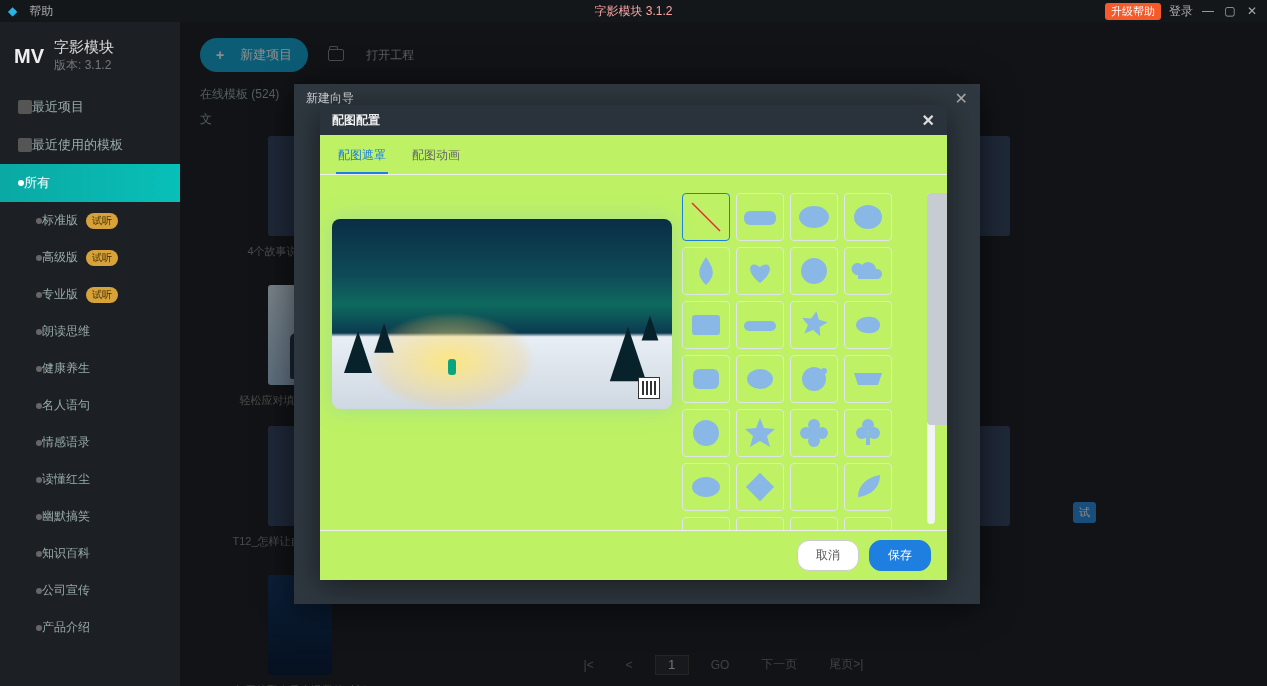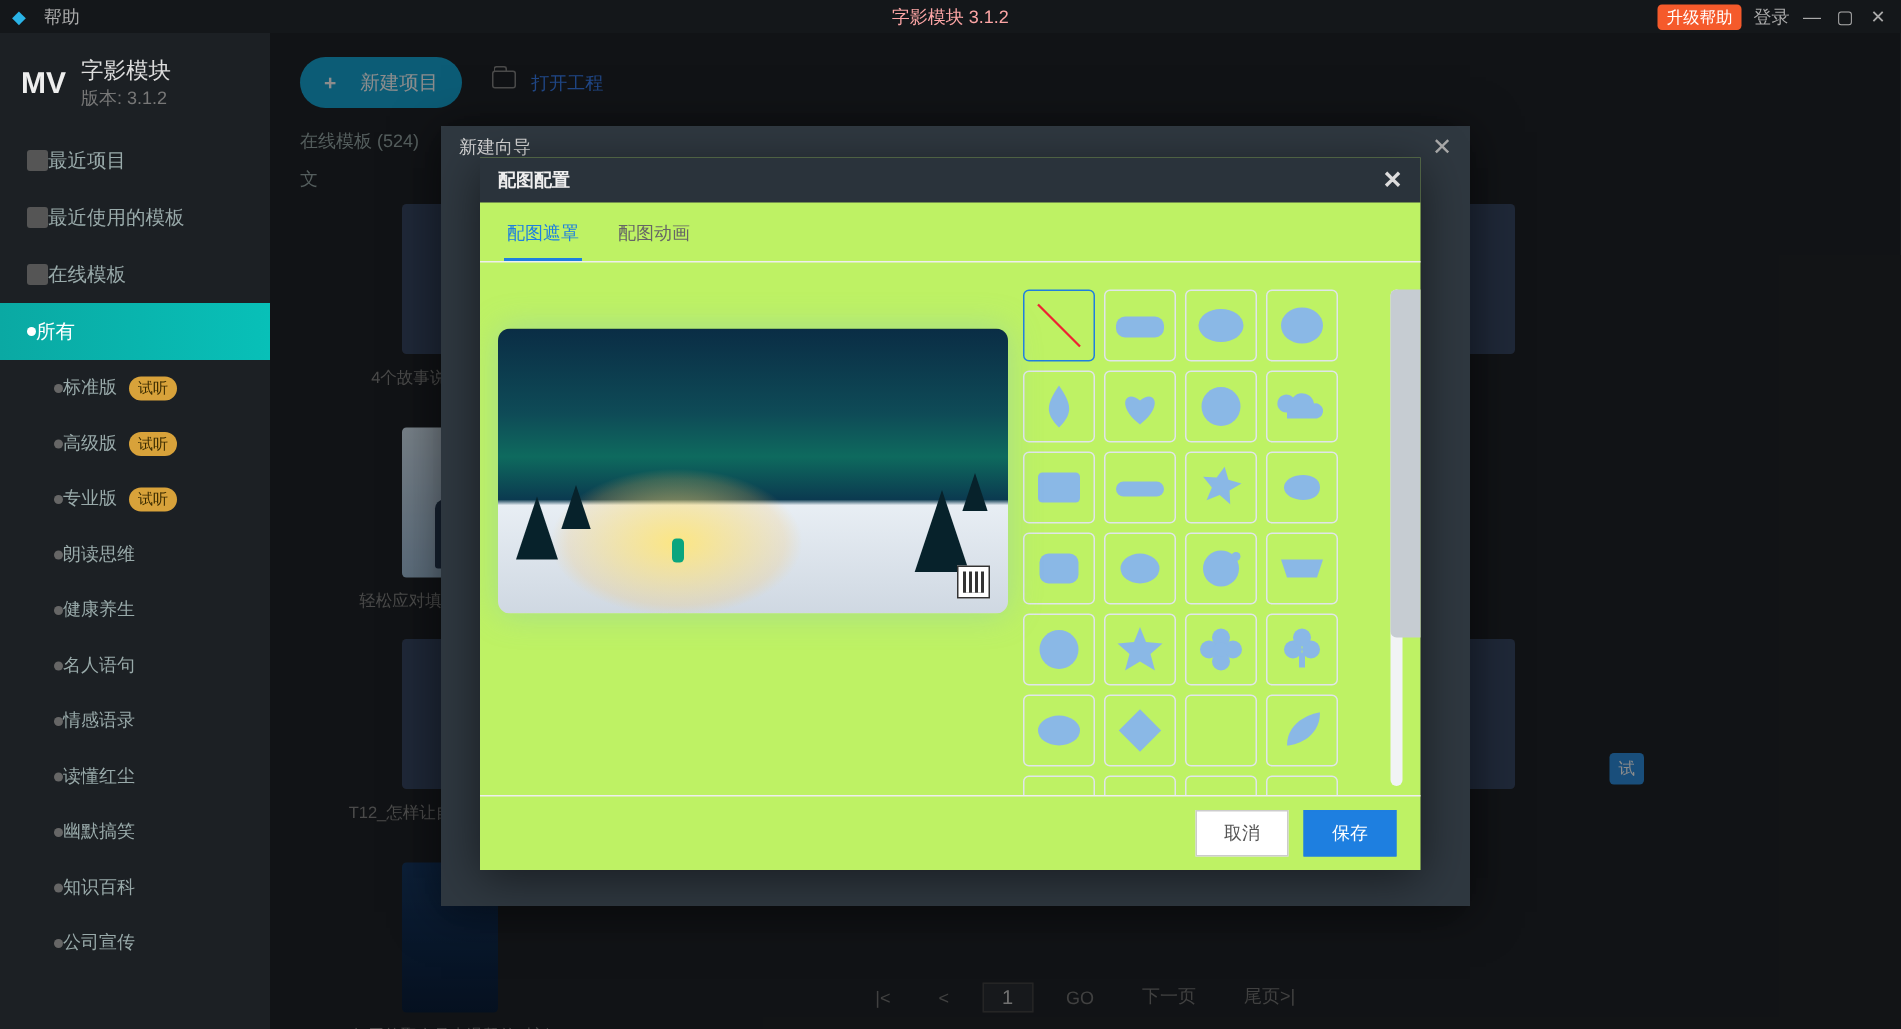--- a/index.html
+++ b/index.html
@@ -42,21 +42,21 @@
   .side-item .dot { width:6px; height:6px; border-radius:50%; background:#666; display:inline-block }
   .side-item.active .dot { background:#fff }
   .side-sub { padding-left:36px; font-size:12px; color:#9aa }
   .tag { background:#d8a23a; color:#3a2b00; font-size:10px; padding:1px 6px; border-radius:8px; margin-left:8px }
   .side-ico { width:14px;height:14px; background:#555; border-radius:2px; display:inline-block }
 
   
   .content { flex:1; background:#202428; position:relative; padding:16px 20px; overflow:hidden }
   .topbar { display:flex; align-items:center; gap:20px; margin-bottom:14px }
   .btn-primary { background:#17a8d8; color:#fff; padding:8px 16px; border-radius:18px; display:flex; align-items:center; gap:16px; font-size:13px }
-  .btn-plain { color:#3b82f6; display:flex; gap:10px }
+  .btn-plain { color:#a3a3a3; display:flex; align-items:center; gap:22px }
   .folder-ico { width:16px; height:12px; border:1.5px solid #888; border-radius:2px; position:relative; }
   .folder-ico::before{content:"";position:absolute;top:-4px;left:0;width:7px;height:3px;border:1.5px solid #888;border-bottom:none;border-radius:2px 2px 0 0}
 
   .section-label { color:#9aa; font-size:12px; margin:4px 0 8px }
   .cards { display:flex; gap:26px; flex-wrap:wrap }
   .card { width:200px; }
   .thumb { width:64px; height:100px; background:#3a4a66; margin:0 auto 8px; border-radius:3px; position:relative; overflow:hidden}
   .card-title { text-align:center; color:#888; font-size:11px; white-space:nowrap; overflow:hidden; text-overflow:ellipsis }
   .try-btn { position:absolute; right:-18px; bottom:26px; background:#2e8ee0; color:#fff; font-size:11px; padding:3px 6px; border-radius:3px }
 
@@ -111,21 +111,21 @@
   .mask-cell {
     border:1px solid #e0e5ea; border-radius:4px; display:flex; align-items:center; justify-content:center;
     cursor:pointer;
   }
   .mask-cell.sel { border:1px solid #1e7fe0 }
   .shape { fill:#8ab8e6 }
   .scrollbar { width:8px; background:#f1f3f5; border-radius:4px; margin-left:6px; position:relative }
   .scrollbar .thumb { position:absolute; top:0; left:0; right:0; height:70%; background:#c6ccd2; border-radius:4px }
 
   .modal-foot { height:50px; display:flex; justify-content:flex-end; align-items:center; gap:10px; padding:0 16px; border-top:1px solid #eee }
-  .btn { padding:6px 18px; border-radius:0; font-size:12px; cursor:pointer }
+  .btn { padding:6px 18px; border-radius:12px; font-size:12px; cursor:pointer }
   .btn-cancel { background:#fff; border:1px solid #ccc; color:#555 }
   .btn-save { background:#1e7fe0; border:1px solid #1e7fe0; color:#fff }
 
   .dim { position:absolute; inset:0; background:rgba(0,0,0,.45) }
   .plus-ico::before{content:"+"; font-weight:bold; font-size:14px}
   .thumb.person { background:linear-gradient(#d8e9f7,#a7c5e0); }
   .thumb.person::after{content:"";position:absolute;left:50%;bottom:6px;transform:translateX(-50%);width:20px;height:46px;background:#2a3f5a;border-radius:6px 6px 2px 2px}
 </style>
 </head>
 <body>
@@ -156,24 +156,20 @@
       </div>
     </div>
     <div class="side-item">
         <span class="side-ico"></span>
         <span>最近项目</span>
       </div>
     <div class="side-item">
         <span class="side-ico"></span>
         <span>最近使用的模板</span>
       </div>
-    <div class="side-item">
-        <span class="side-ico"></span>
-        <span>在线模板</span>
-      </div>
     <div class="side-item active">
         <span class="dot"></span>
         <span>所有</span>
       </div>
 
     <div class="side-item side-sub">
         <span class="dot"></span>
         <span>标准版</span>
         <span class="tag">试听</span>
       </div>
@@ -211,20 +207,24 @@
         <span class="dot"></span>
         <span>幽默搞笑</span>
       </div>
     <div class="side-item side-sub">
         <span class="dot"></span>
         <span>知识百科</span>
       </div>
     <div class="side-item side-sub">
         <span class="dot"></span>
         <span>公司宣传</span>
+      </div>
+    <div class="side-item side-sub">
+        <span class="dot"></span>
+        <span>产品介绍</span>
       </div>
   </div>
 
   <div class="content">
     <div class="topbar">
       <div class="btn-primary">
           <span class="plus-ico"></span>
           <span>新建项目</span>
         </div>
       <div class="btn-plain">

